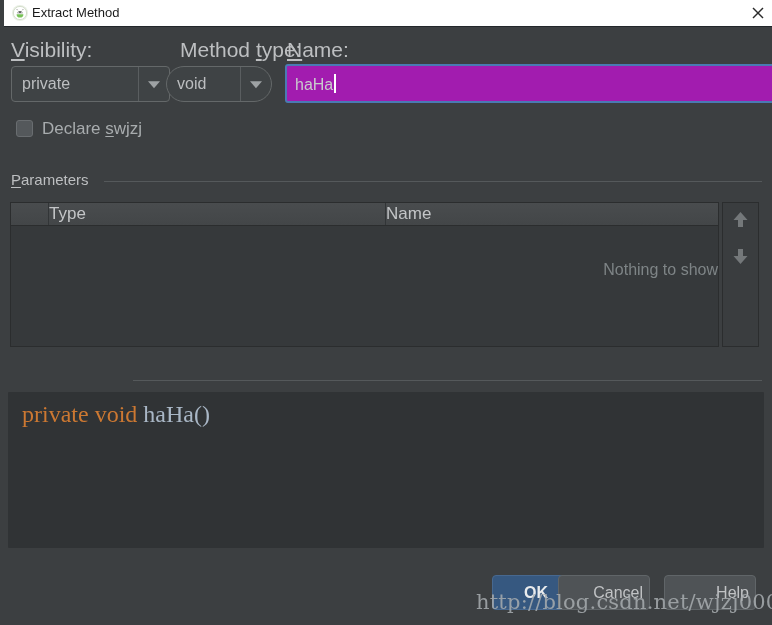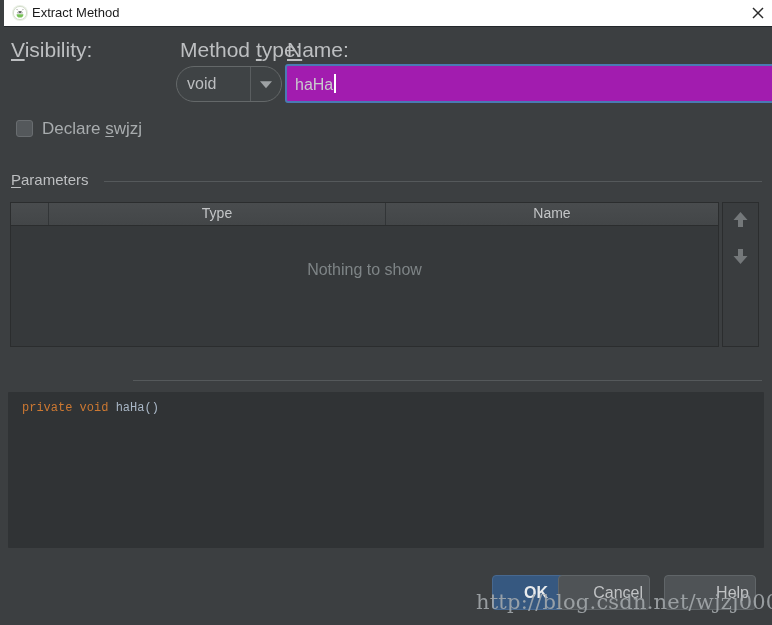--- a/index.html
+++ b/index.html
@@ -63,47 +63,47 @@
   .ptable {
     position:absolute; left:10px; top:202px; width:709px; height:145px;
     box-sizing:border-box; background:#36393b; border:1px solid #2b2d2e;
   }
   .ptable .header {
     position:absolute; left:0; right:0; top:0; height:22px; display:flex;
     background:linear-gradient(#494c4e,#434648); border-bottom:1px solid #2b2d2e;
   }
   .h-cell {
     box-sizing:border-box; border-right:1px solid #323537; color:#c3c5c7;
-    font-size:14px; text-align:center; line-height:21px; overflow:hidden;
+    font-size:17px; text-align:left; line-height:21px; overflow:hidden;
   }
   .h-cell.c0 { width:38px; }
   .h-cell.c1 { width:337px; }
   .h-cell.c2 { flex:1; border-right:none; }
   .empty-text {
-    position:absolute; left:0; top:58px; width:100%; text-align:center;
+    position:absolute; left:0; top:58px; width:100%; text-align:right;
     color:#7e8486; font-size:16px;
   }
   
   .arrow-panel {
     position:absolute; left:722px; top:202px; width:37px; height:145px;
     box-sizing:border-box; background:#3a3d3f; border:1px solid #2b2d2e;
   }
   .arrow-btn {
     position:absolute; left:0; width:100%; height:24px; background:none;
     border:none; padding:0; display:flex; justify-content:center; cursor:pointer;
   }
   .arrow-btn.up { top:8px; } .arrow-btn.down { top:44px; }
   
   .code-area {
     position:absolute; left:8px; top:392px; width:756px; height:156px;
     background:#303335; border-radius:1px;
   }
   .code-line {
     position:absolute; left:14px; top:9px; white-space:pre;
-    font-family:Liberation Mono, monospace; font-size:12px;
+    font-family:Liberation Serif, serif; font-size:24px;
   }
   .kw { color:#cc7832; } .ident { color:#a9b7c6; }
   
   .btn {
     position:absolute; top:575px; height:35px; box-sizing:border-box;
     border-radius:4px; font-size:16px; font-family:"Liberation Sans",sans-serif;
     cursor:pointer;
   }
   .btn-ok {
     left:453px; width:88px; background:#365880; border:1px solid #47688f;
@@ -141,22 +141,28 @@
         <line x1="5" y1="5" x2="15" y2="15" stroke="#2b2b2b" stroke-width="1.4"></line>
         <line x1="15" y1="5" x2="5" y2="15" stroke="#2b2b2b" stroke-width="1.4"></line>
       </svg>
     </button>
   </div>
 
   <span class="lbl mn" style="left:11px; top:38px;"><span></span><span class="key">V</span><span>isibility:</span></span>
   <span class="lbl mn" style="left:180px; top:38px;"><span>Method </span><span class="key">t</span><span>ype:</span></span>
   <span class="lbl mn" style="left:287px; top:38px;"><span></span><span class="key">N</span><span>ame:</span></span>
 
-
-  <div class="combo" style="left:176px; width:106px;border-radius:18px;">
+  <div class="combo" style="left:11px; width:159px;">
+    <span class="value">private</span>
+    <span class="arrow-zone">
+      <span class="tri"></span>
+    </span>
+  </div>
+
+  <div class="combo" style="left:166px; width:106px;border-radius:18px;">
     <span class="value">void</span>
     <span class="arrow-zone">
       <span class="tri"></span>
     </span>
   </div>
 
   <div class="name-field">
     <span class="txt"><span>haHa</span><span class="caret"></span></span>
   </div>
 

